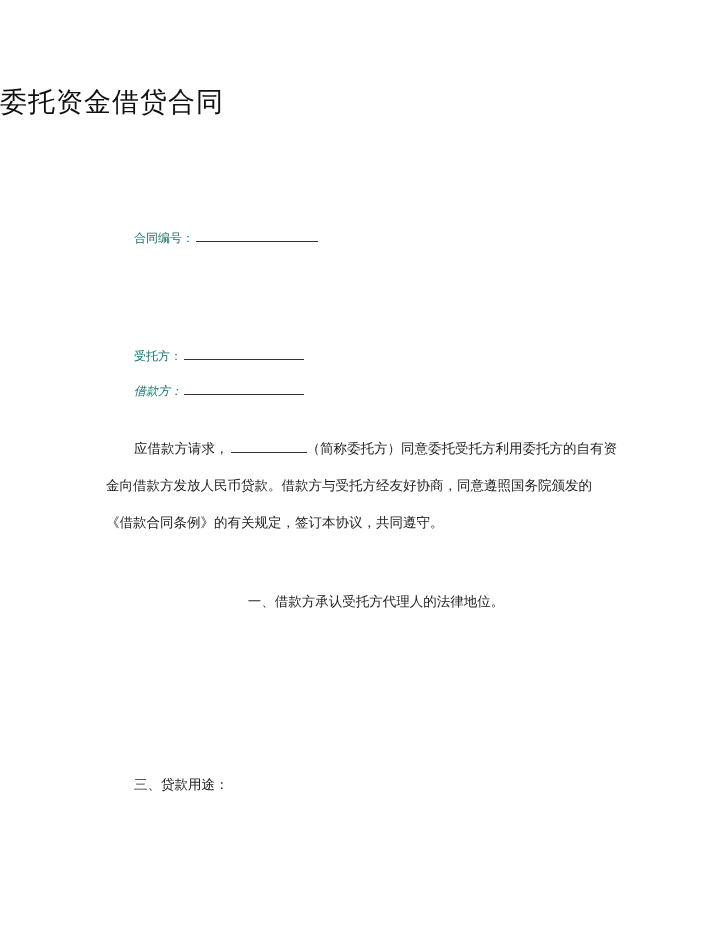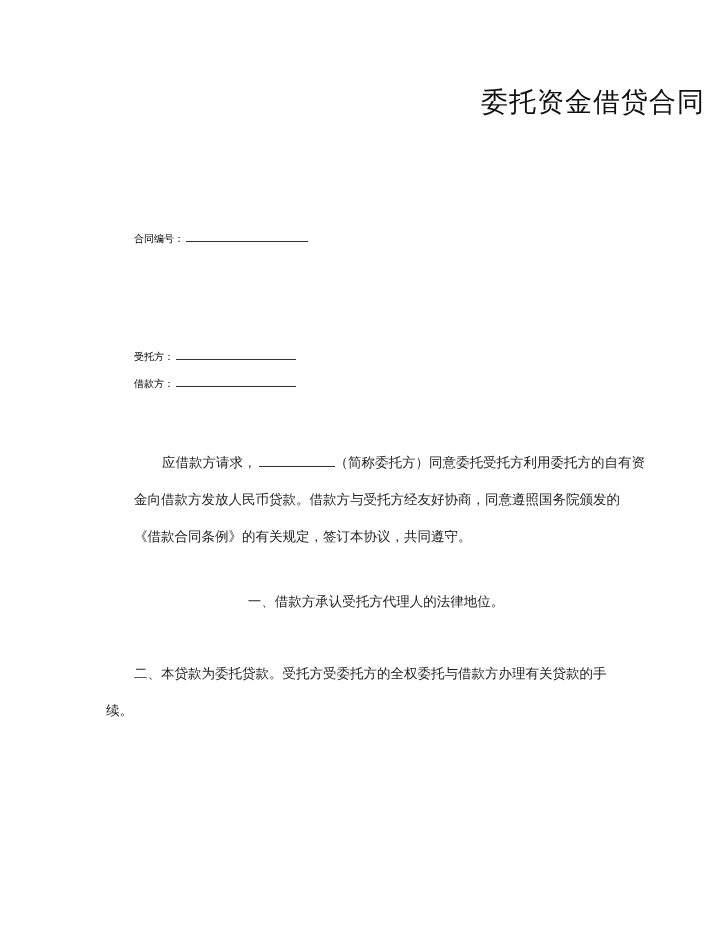--- a/index.html
+++ b/index.html
@@ -20,32 +20,32 @@
       left: 0; top: 0;
       width: 720px;
       height: 931px;
       background: #ffffff;
     }
     .title {
       position: absolute;
       top: 84px;
       left: 0;
       width: 705px;
-      text-align: right;
+      text-align: left;
       font-family: "DejaVu Serif", "Liberation Serif", serif;
       font-size: 27px;
       letter-spacing: 1px;
       color: #111;
     }
     .line {
       position: absolute;
       left: 134px;
-      font-size: 10px;
+      font-size: 12px;
       white-space: nowrap;
-      color: #000000;
+      color: #0f766e;
     }
     .blank {
       display: inline-block;
       border-bottom: 1px solid #333;
       height: 14px;
       vertical-align: baseline;
       margin-left: 2px;
     }
     .para {
       position: absolute;
@@ -65,30 +65,30 @@
   <div class="title">委托资金借贷合同</div>
 
   <div class="line" style="top:227px;">
     <span>合同编号：</span><span class="blank" style="width:122px;"></span>
   </div>
 
   <div class="line" style="top:299px;margin-top:46px;">
     <span>受托方：</span><span class="blank" style="width:120px;"></span>
   </div>
 
-  <div class="line" style="top:372px;">
+  <div class="line" style="top:380px;font-style:italic;">
     <span>借款方：</span><span class="blank" style="width:120px;"></span>
   </div>
 
-  <div class="para" style="top:444px;margin-left:28px;">
+  <div class="para" style="top:430px;">
     <span class="indent"></span><span>应借款方请求，</span><span class="blank" style="width:76px;"></span><span>（简称委托方）同意委托受托方利用委托方的自有资金向借款方发放人民币贷款。借款方与受托方经友好协商，同意遵照国务院颁发的《借款合同条例》的有关规定，签订本协议，共同遵守。</span>
   </div>
 
   <div class="para" style="top:583px;text-align:center;">
     <span class="indent"></span><span>一、借款方承认受托方代理人的法律地位。</span>
   </div>
 
-  <div class="para" style="top:655px;">
-    <span class="indent"></span><span>二、本贷款为委托贷款。受托方受委托方的全权委托与借款方办理有关贷款的手续。</span>
+
+  <div class="para" style="top:766px;">
+    <span class="indent"></span><span>三、贷款用途：</span>
   </div>
-
 
 </div>
 
 </body></html>

